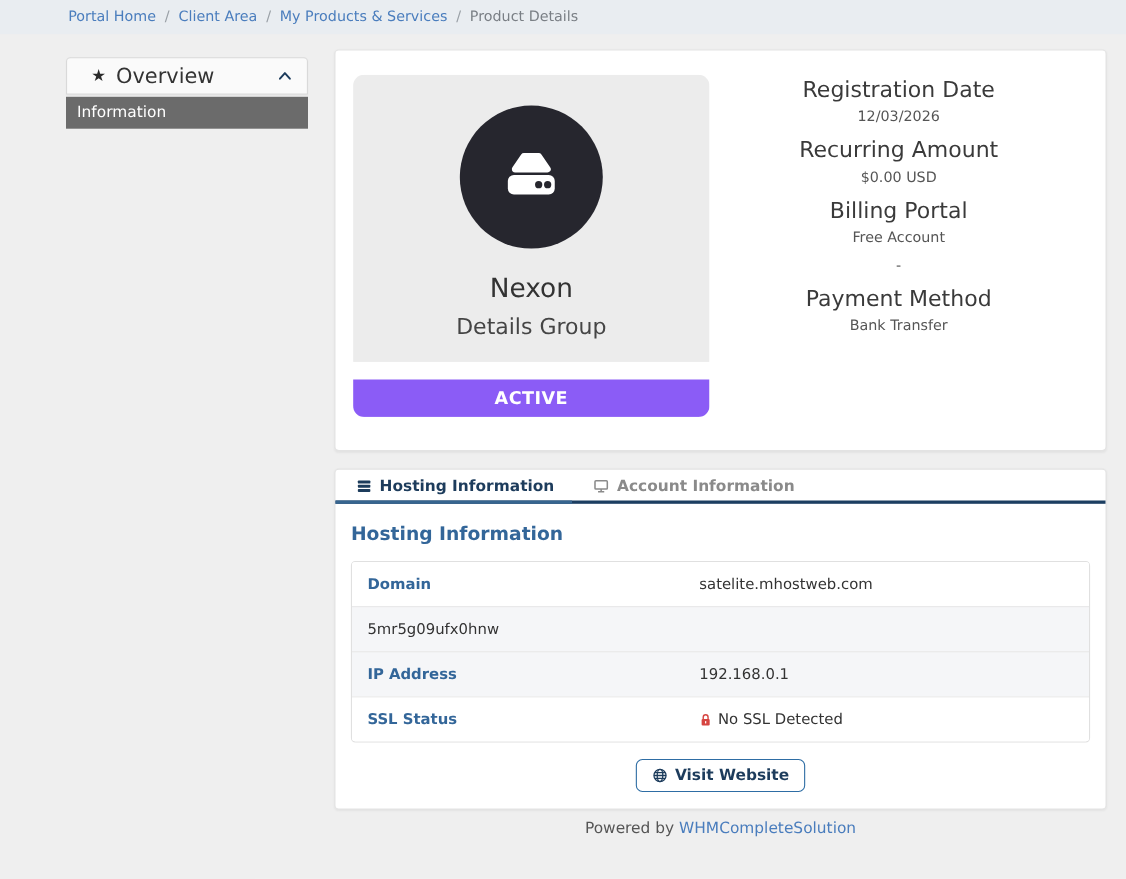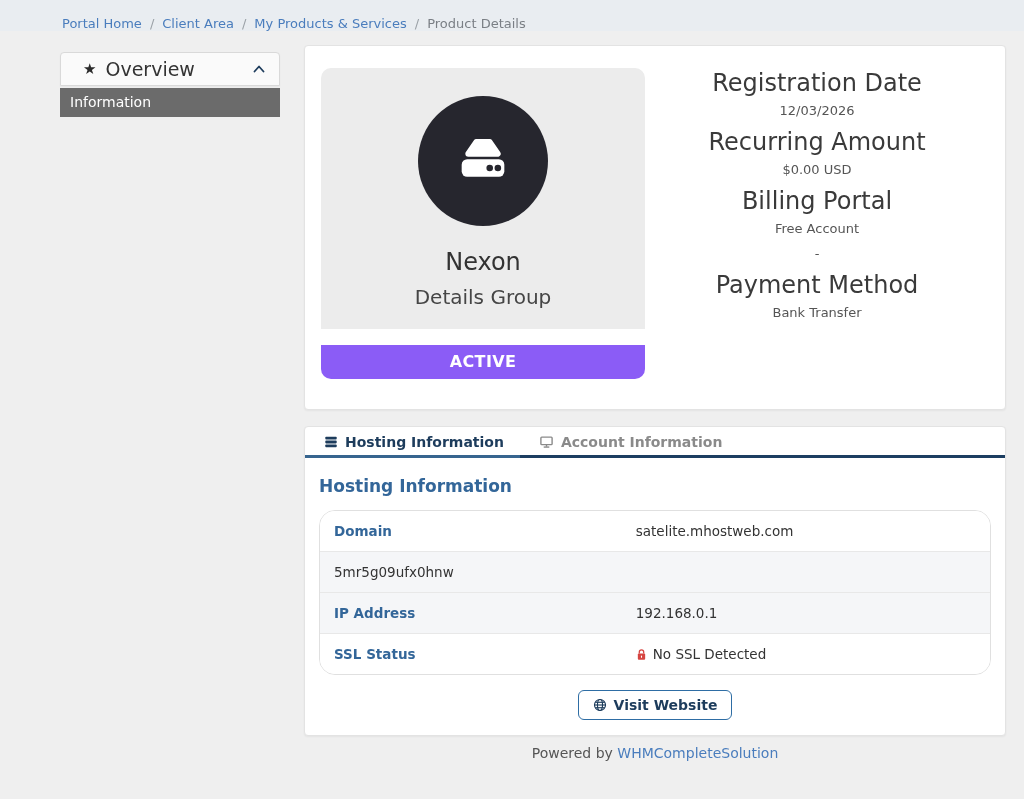--- a/index.html
+++ b/index.html
@@ -1,20 +1,20 @@
 <!DOCTYPE html>
 <html><head>
 <meta charset="utf-8">
 <style>
   * { margin:0; padding:0; box-sizing:border-box; }
   html,body { font-family:"DejaVu Sans","Liberation Sans",sans-serif; }
   .page { width:1024px; height:799px; background:#efefef; overflow:hidden; }
 
   
-  .breadcrumb-bar { height:31px; background:#e9edf1; display:flex; align-items:flex-end; padding-left:62px; font-size:13px; }
+  .breadcrumb-bar { height:31px; background:#e9edf1; display:flex; align-items:center; padding-left:62px; font-size:13px; }
   .breadcrumb-bar a { color:#4a7dbd; text-decoration:none; }
   .crumb-sep { color:#9aa0a6; margin:0 8px; }
   .crumb-current { color:#7a7f85; }
 
   
   .content { display:flex; padding:14px 18px 0 60px; gap:24px; }
   .sidebar { width:220px; flex:0 0 220px; margin-top:7px; }
   .maincol { width:702px; flex:0 0 702px; }
 
   
@@ -31,36 +31,36 @@
   
   .product-card { width:324px; flex:0 0 324px; border-radius:10px; overflow:hidden; }
   .product-card-body { background:#ececec; text-align:center; padding:28px 10px 20px 10px; }
   .drive-circle { width:130px; height:130px; border-radius:50%; background:#26262e; margin:0 auto 22px auto; display:flex; align-items:center; justify-content:center; }
   .product-name { font-size:24px; color:#333; margin-bottom:9px; }
   .product-group { font-size:20px; color:#454545; }
   .product-status { background:#8b5cf6; color:#fff; font-size:16px; font-weight:600; letter-spacing:.4px; text-align:center; padding:7px 0 8px 0;margin-top:16px; }
 
   
   .summary-details { flex:1; text-align:center; padding-top:1px; }
-  .detail-label { font-size:24px; color:#3a3a3a; font-weight:400; margin-bottom:6px; }
+  .detail-label { font-size:20px; color:#3a3a3a; font-weight:400; margin-bottom:6px; }
   .detail-value { font-size:13px; color:#555; margin-bottom:10px; }
 
   
   .panel-tabs { margin-top:16px; }
   .tabs-row { display:flex; border-bottom:3px solid #1c3e61; padding:0; }
   .tab { display:flex; align-items:center; gap:7px; font-size:14px; font-weight:600; padding:7px 16px 5px 19px; cursor:pointer; }
   .tab.active { color:#1d3c5c; border-bottom:3px solid #37658f; margin-bottom:-3px; }
   .tab.inactive { color:#8a8a8a; }
   .tab svg { display:block; }
 
   .tab-content { padding:0 14px 6px 14px; }
   .section-title { color:#336699; font-size:17px; font-weight:bold; margin:18px 0 14px 0; }
 
   
-  .info-table { border:1px solid #e0e0e0; border-radius:16px; overflow:hidden; }
+  .info-table { border:1px solid #e0e0e0; border-radius:4px; overflow:hidden; }
   .info-row { display:flex; align-items:center; padding:12px 14px; font-size:13.5px; background:#fff; }
   .info-row + .info-row { border-top:1px solid #e8e8e8; }
   .info-row.alt { background:#f5f6f8; }
   .row-label { width:47%; color:#336699; font-weight:600; }
   .row-value { color:#333; display:flex; align-items:center; gap:6px; }
 
   .btn-area { text-align:center; padding:15px 0 9px 0; }
   .visit-btn { display:inline-flex; align-items:center; gap:7px; background:#fff; border:1px solid #2e6da4; border-radius:6px; color:#1d3c5c; font-size:14px; font-weight:600; padding:6px 14px; cursor:pointer; font-family:inherit; }
 
   .footer { text-align:center; font-size:14px; color:#555; margin-top:9px; }

